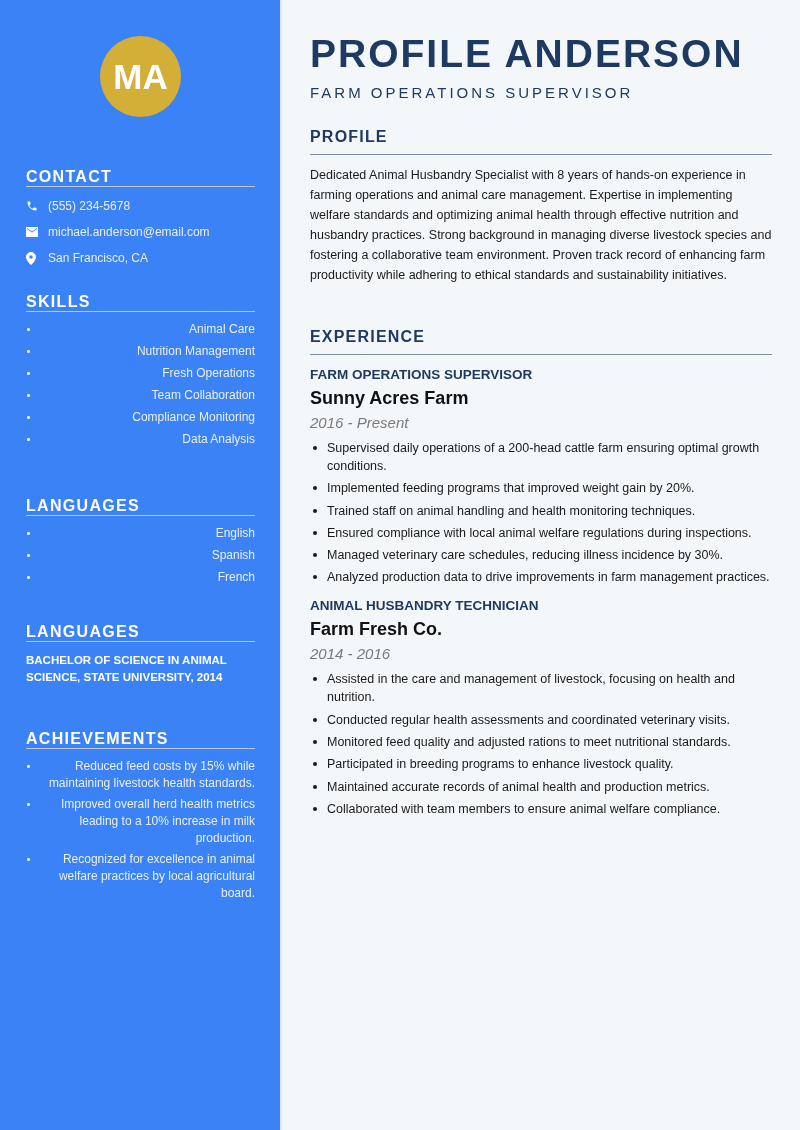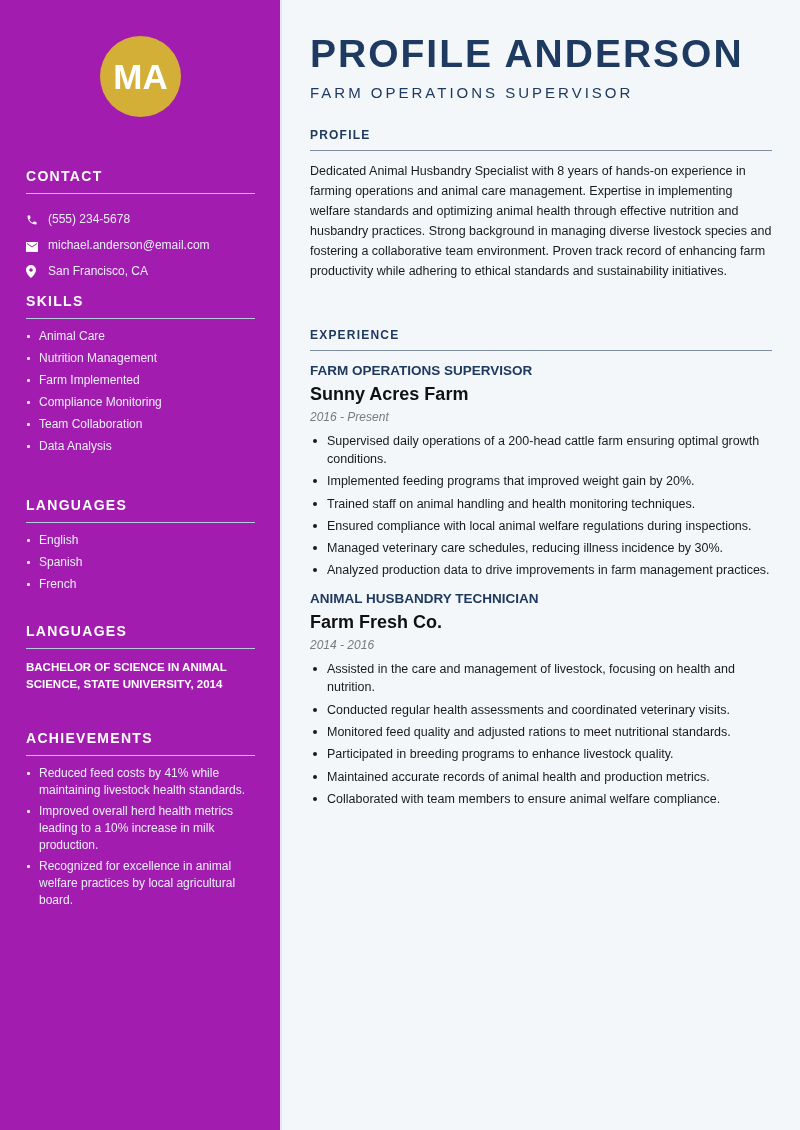--- a/index.html
+++ b/index.html
@@ -6,48 +6,48 @@
   html, body { width: 800px; height: 1130px; }
   body {
     font-family: "Liberation Sans", "DejaVu Sans", sans-serif;
     background: #f4f7f9;
     position: relative;
     overflow: hidden;
   }
   .sidebar {
     position: absolute; left: 0; top: 0;
     width: 280px; height: 1130px;
-    background: #a21caf;
+    background: #3b82f6;
     color: #ffffff;
     padding: 0 26px;
   }
   .sidebar-edge {
     position: absolute; left: 280px; top: 0; width: 2px; height: 1130px;
     background: #dfe7ef;
   }
   .avatar {
     position: absolute; left: 100px; top: 36px;
     width: 81px; height: 81px; border-radius: 50%;
     background: #d4af37;
     display: flex; align-items: center; justify-content: center;
     color: #fff; font-weight: bold; font-size: 35px; letter-spacing: 0px;
   }
   .side-section { position: absolute; left: 26px; width: 229px; }
   .side-title {
-    font-size: 14px; font-weight: bold; letter-spacing: 1.3px;
-    color: #fff; padding-bottom: 9px;
+    font-size: 16px; font-weight: bold; letter-spacing: 1.3px;
+    color: #fff; 
     border-bottom: 1.5px solid #b9c9de;
   }
   .contact-row {
-    display: flex; align-items: flex-end; height: 26px;
+    display: flex; align-items: center; height: 26px;
     font-size: 12px; color: #e9eef5;
   }
   .contact-row .ic { width: 22px; display: flex; align-items: center; }
   .contact-list { margin-top: 6px; }
-  .side-list { list-style: none; margin-top: 9px; }
+  .side-list { list-style: none; margin-top: 9px; text-align: right; }
   .side-list li {
     position: relative; padding-left: 13px;
     font-size: 12px; color: #e9eef5; line-height: 17px; margin-bottom: 5px;
   }
   .side-list li::before {
     content: ""; position: absolute; left: 1px; top: 7px;
     width: 3px; height: 3px; background: #e9eef5; border-radius: 1px;
   }
   .edu-text {
     margin-top: 10px; font-size: 11.5px; font-weight: bold; line-height: 17px; color: #fff;
@@ -59,29 +59,29 @@
     position: absolute; top: 32px; left: 0;
     font-size: 39px; font-weight: bold; color: #1f3a60; letter-spacing: 2px;
     white-space: nowrap;
   }
   .role {
     position: absolute; top: 84px; left: 0;
     font-size: 15px; color: #1f3a60; letter-spacing: 3px; white-space: nowrap;
   }
   .main-section { position: absolute; left: 0; width: 462px; }
   .main-title {
-    font-size: 12px; font-weight: bold; color: #1f3a60; letter-spacing: 1.2px;
+    font-size: 16px; font-weight: bold; color: #1f3a60; letter-spacing: 1.2px;
     padding-bottom: 8px; border-bottom: 1.5px solid #7d8ea3;
   }
   .profile-text {
     margin-top: 10px; font-size: 12.5px; line-height: 20.1px; color: #1a1a1a;
   }
   .job-title { font-size: 13.5px; font-weight: bold; color: #1f3a60; margin-top: 12px; }
   .company { font-size: 18px; font-weight: bold; color: #111; margin-top: 6px; }
-  .dates { font-size: 12px; font-style: italic; color: #7a7a7a; margin-top: 5px; }
+  .dates { font-size: 15px; font-style: italic; color: #7a7a7a; margin-top: 5px; }
   .bullets { list-style: none; margin-top: 8px; }
   .bullets li {
     position: relative; padding-left: 17px;
     font-size: 12.5px; line-height: 18px; color: #1a1a1a; margin-bottom: 4.3px;
   }
   .bullets li::before {
     content: ""; position: absolute; left: 3px; top: 7px;
     width: 4px; height: 4px; background: #1a1a1a; border-radius: 50%;
   }
 </style>
@@ -121,23 +121,23 @@
         <span>San Francisco, CA</span>
       </div>
     </div>
   </div>
 
   <div class="side-section" style="top:293px;">
     <div class="side-title">SKILLS</div>
     <ul class="side-list">
       <li>Animal Care</li>
       <li>Nutrition Management</li>
-      <li>Farm Implemented</li>
+      <li>Fresh Operations</li>
+      <li>Team Collaboration</li>
       <li>Compliance Monitoring</li>
-      <li>Team Collaboration</li>
       <li>Data Analysis</li>
     </ul>
   </div>
 
   <div class="side-section" style="top:497px;">
     <div class="side-title">LANGUAGES</div>
     <ul class="side-list">
       <li>English</li>
       <li>Spanish</li>
       <li>French</li>
@@ -145,21 +145,21 @@
   </div>
 
   <div class="side-section" style="top:623px;">
     <div class="side-title">LANGUAGES</div>
     <div class="edu-text">BACHELOR OF SCIENCE IN ANIMAL SCIENCE, STATE UNIVERSITY, 2014</div>
   </div>
 
   <div class="side-section" style="top:730px;">
     <div class="side-title">ACHIEVEMENTS</div>
     <ul class="side-list ach-list">
-      <li>Reduced feed costs by 41% while maintaining livestock health standards.</li>
+      <li>Reduced feed costs by 15% while maintaining livestock health standards.</li>
       <li>Improved overall herd health metrics leading to a 10% increase in milk production.</li>
       <li>Recognized for excellence in animal welfare practices by local agricultural board.</li>
     </ul>
   </div>
 </div>
 <div class="sidebar-edge"></div>
 
 <div class="main">
   <div class="name">PROFILE ANDERSON</div>
   <div class="role">FARM OPERATIONS SUPERVISOR</div>

